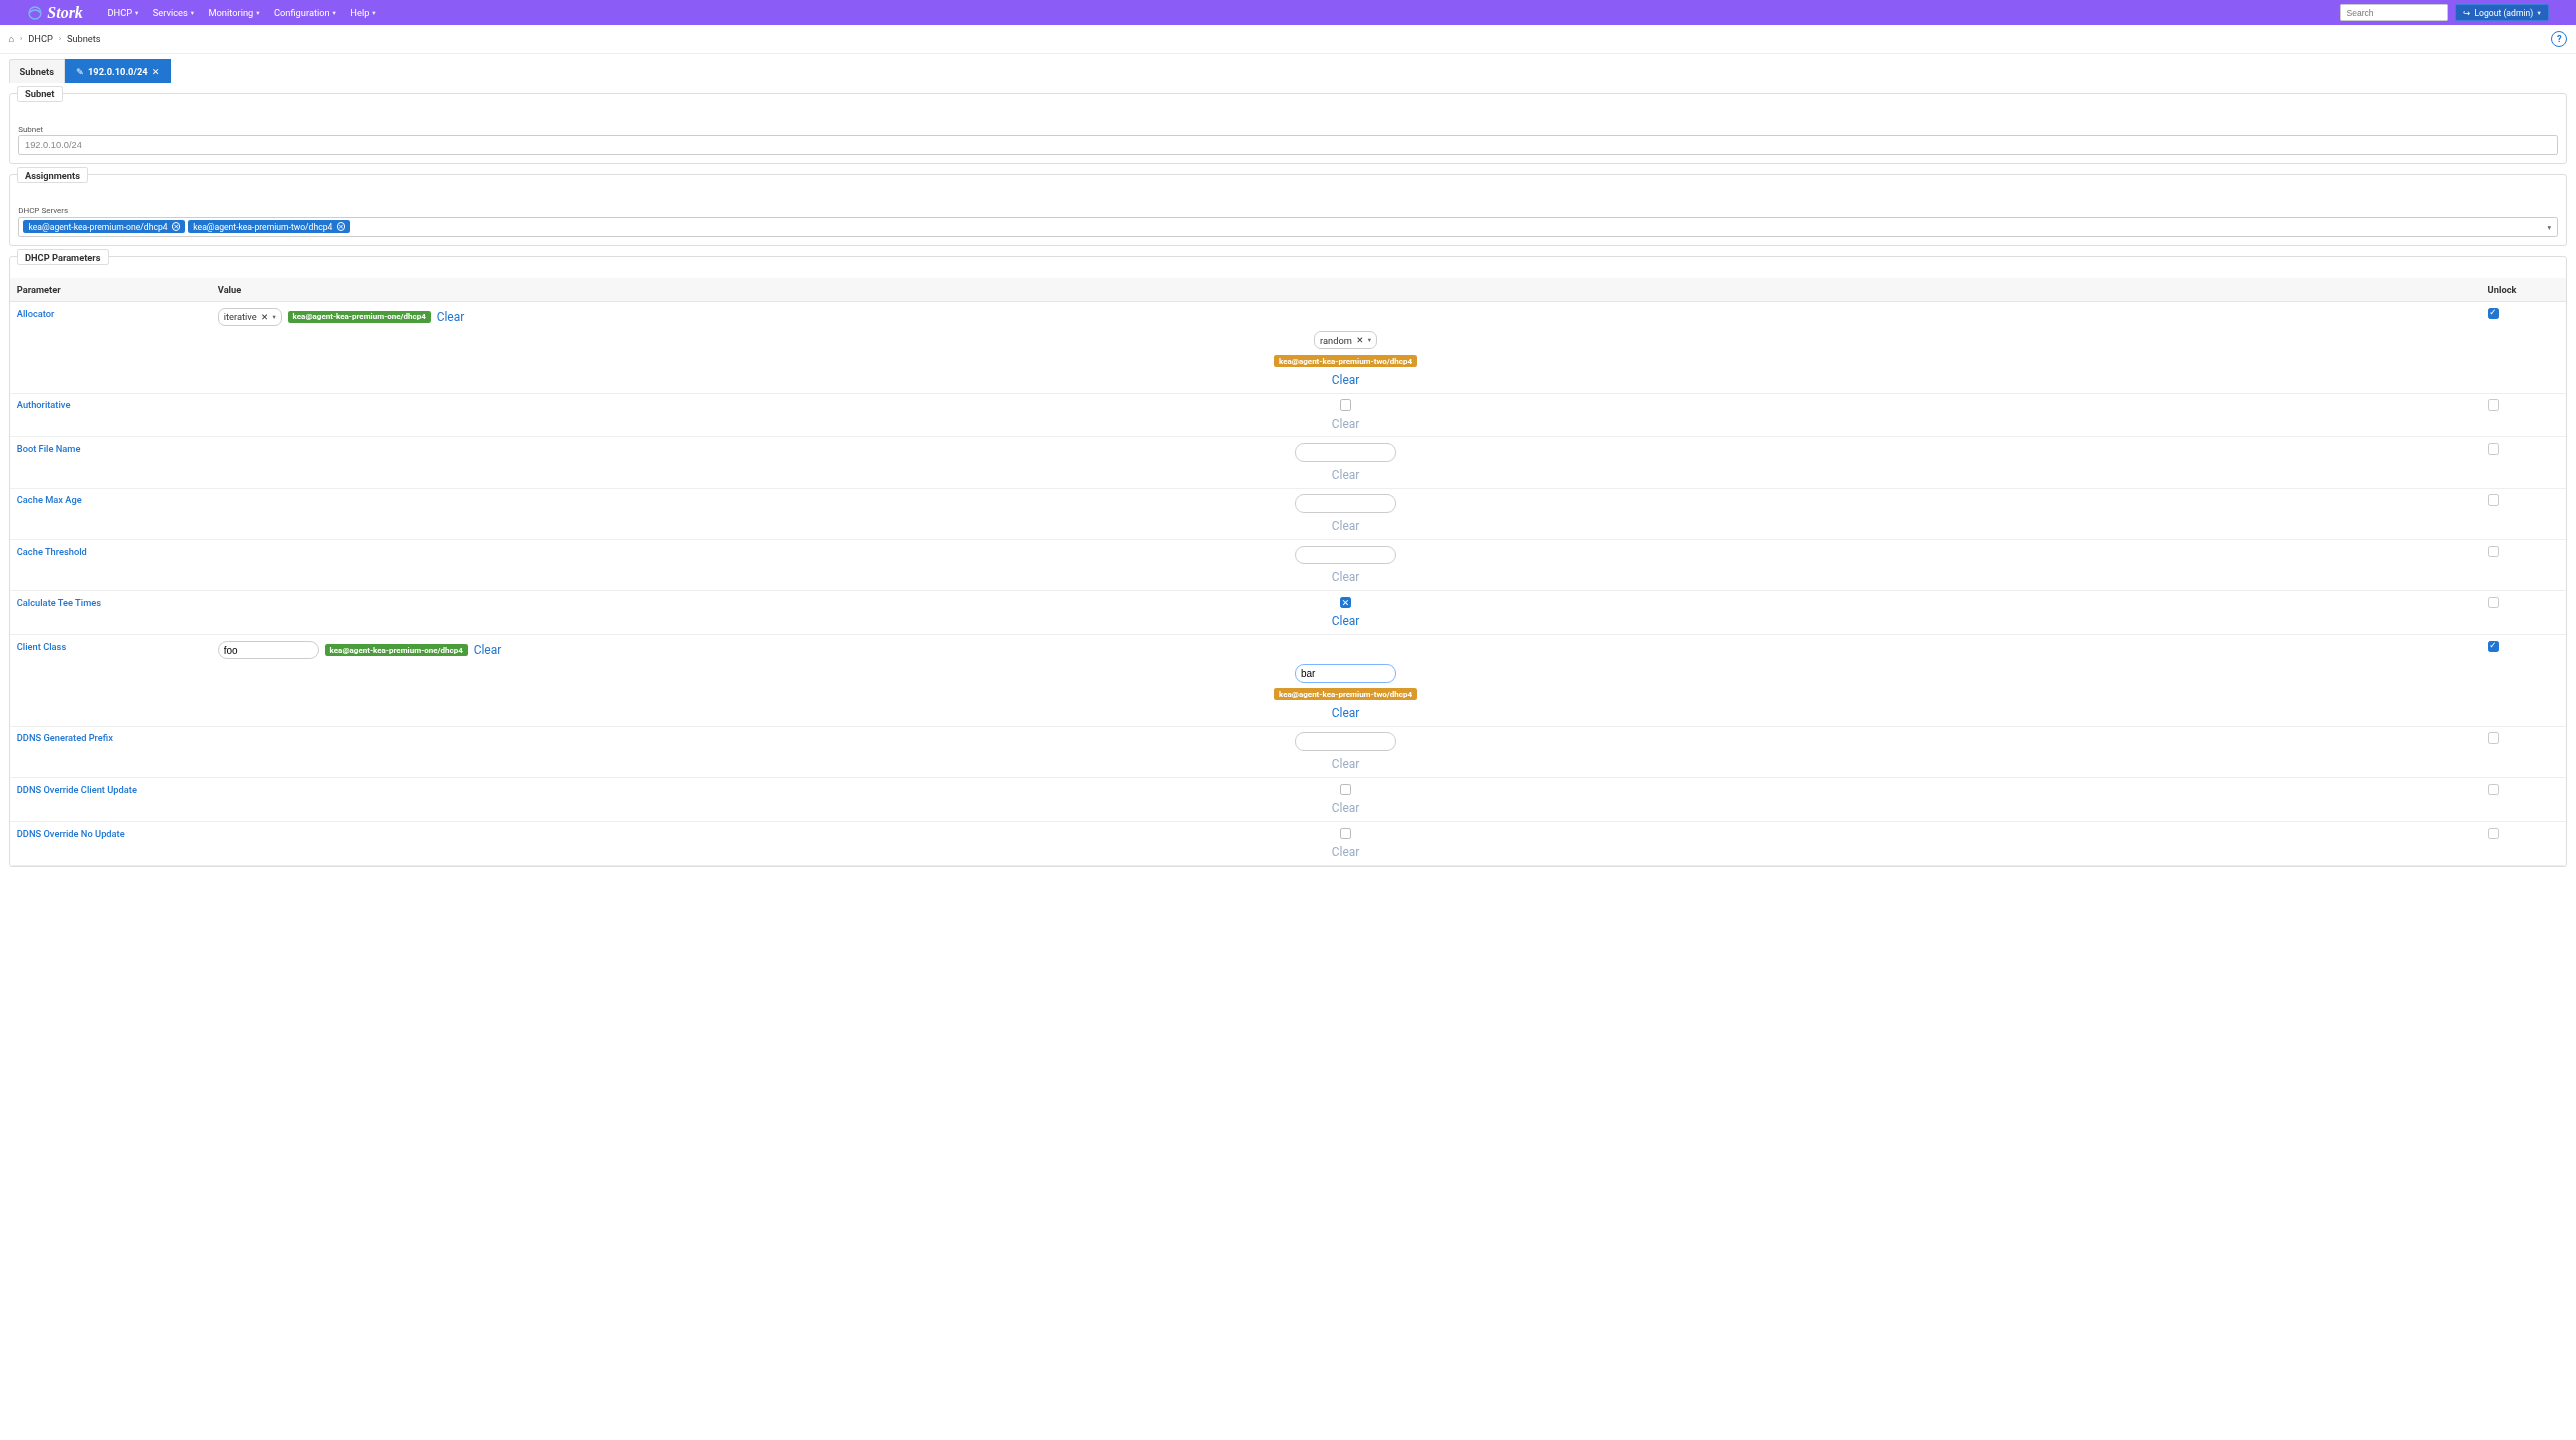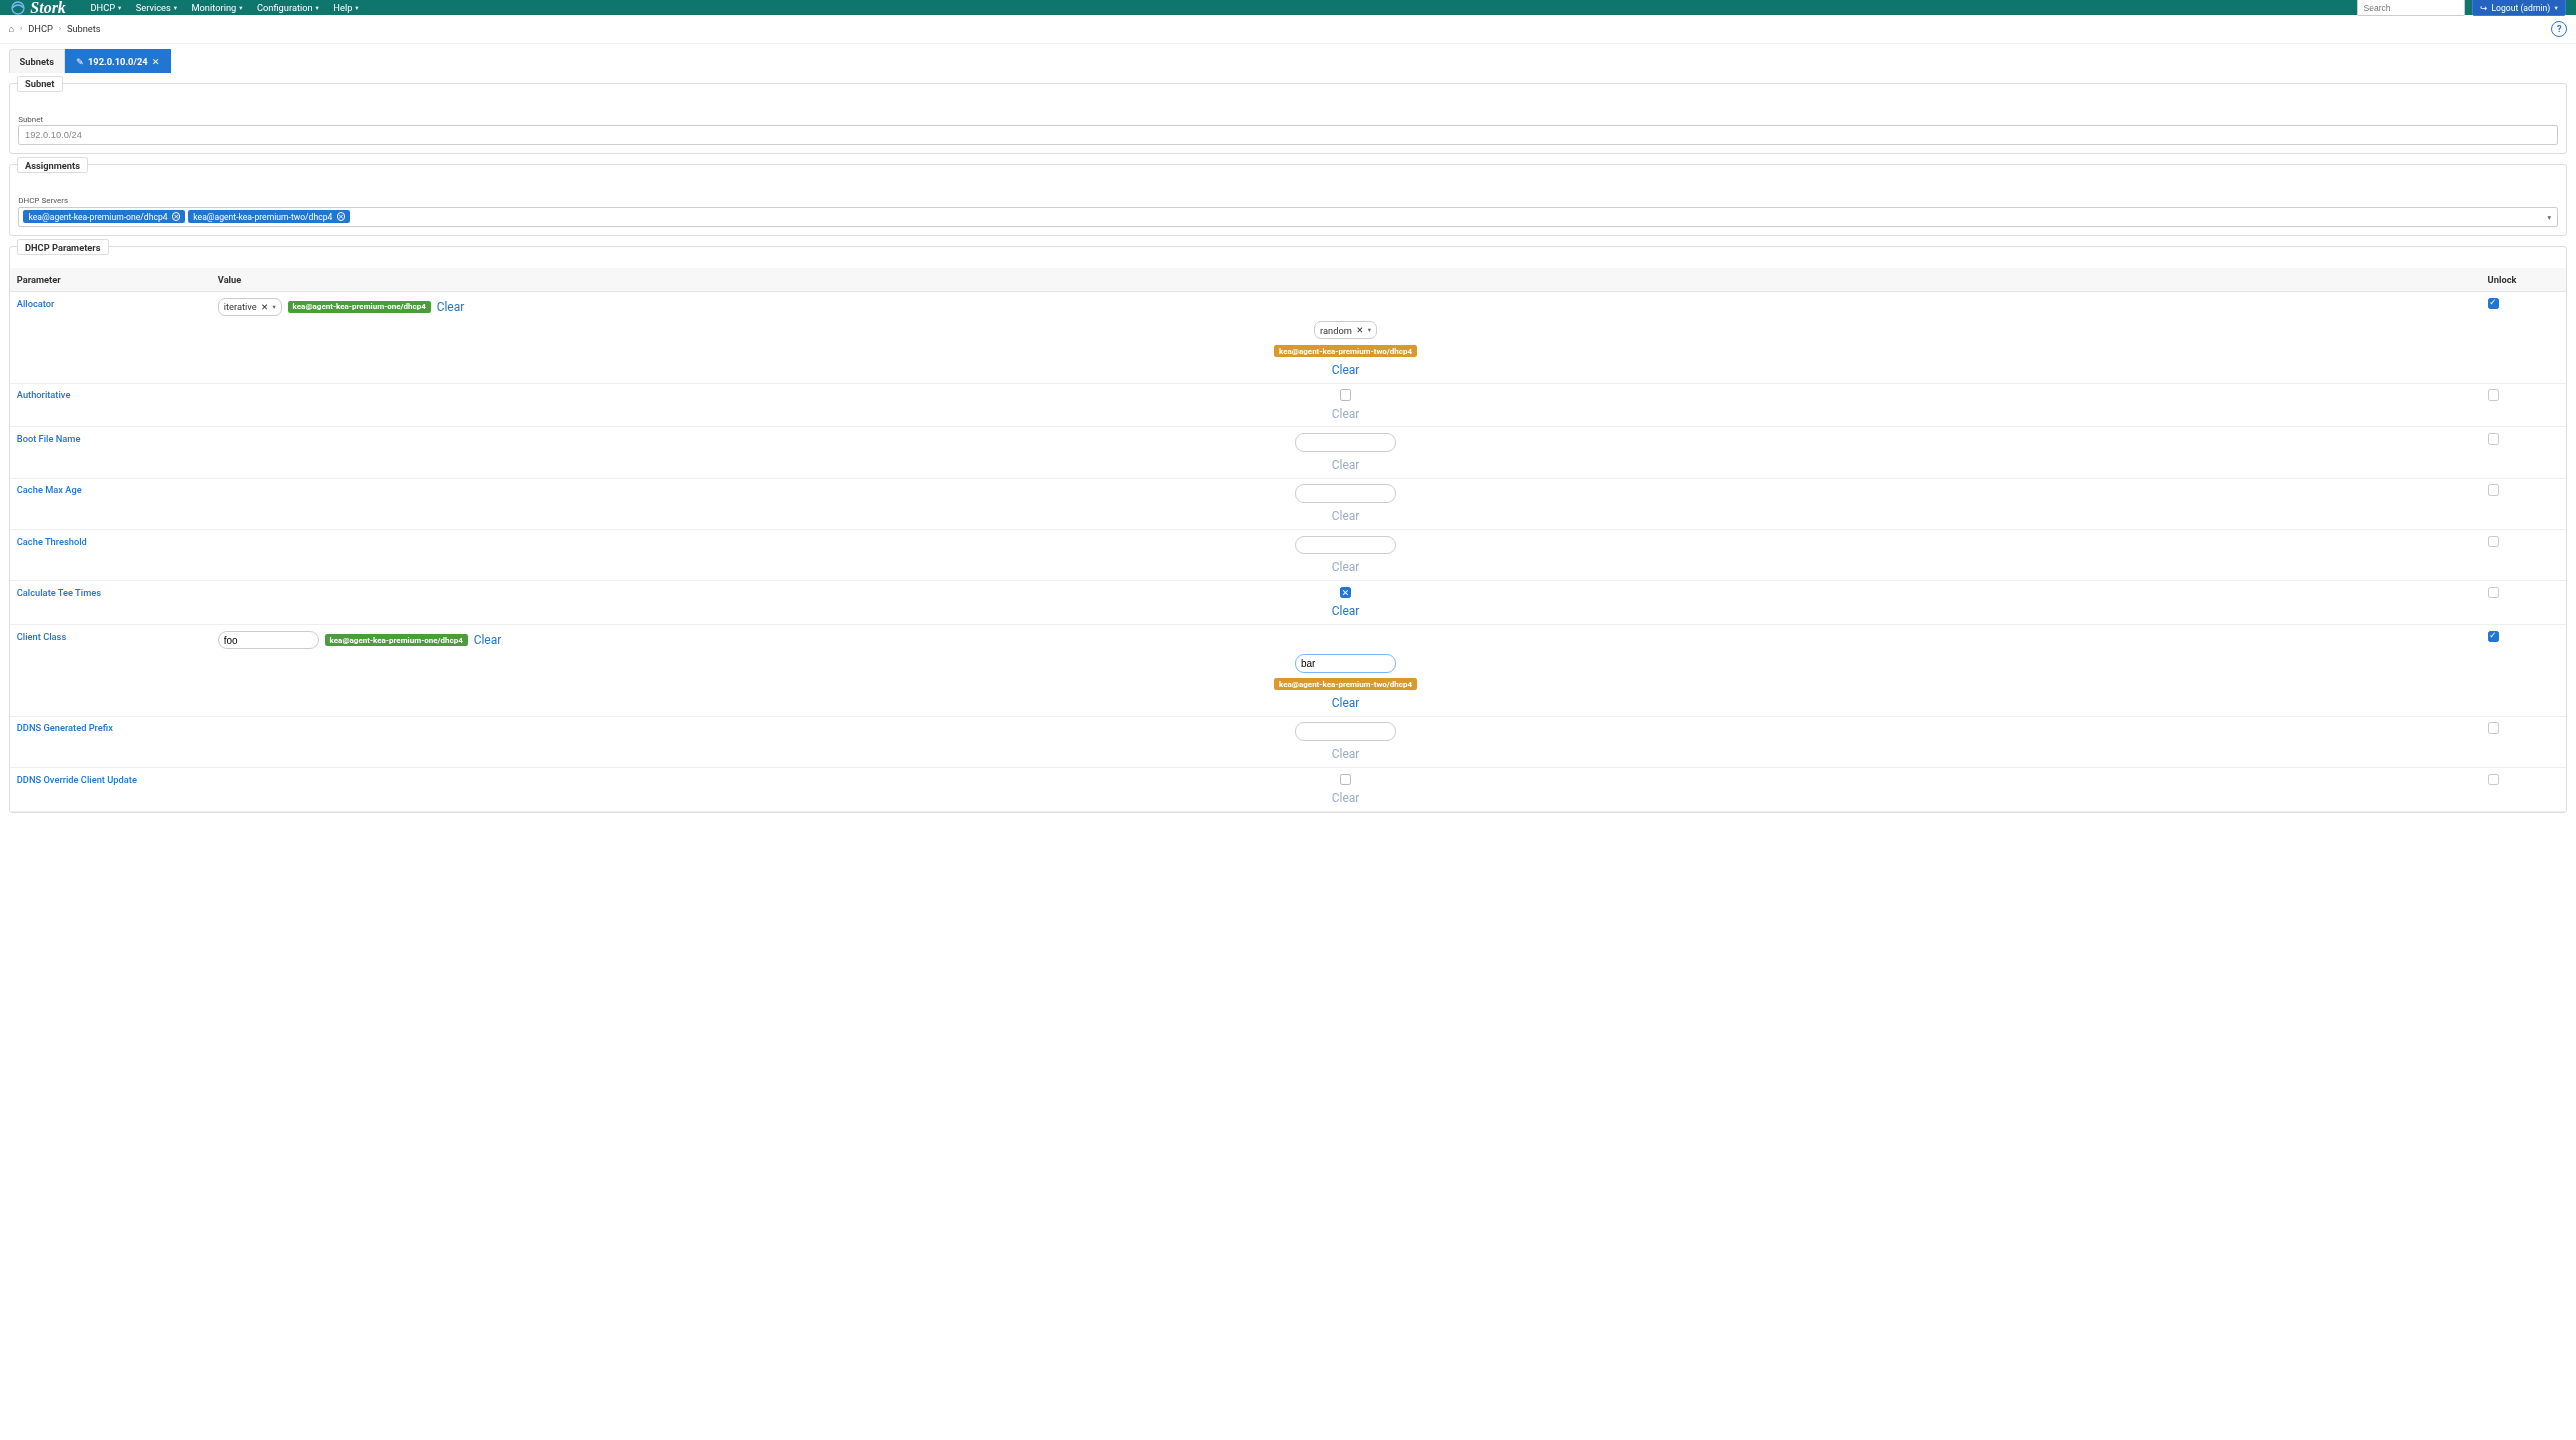--- a/index.html
+++ b/index.html
@@ -1,19 +1,19 @@
 <!DOCTYPE html>
 <html style="font-size:11.5px"><head>
 <meta charset="utf-8">
 <style>
 * { box-sizing: border-box; margin: 0; padding: 0; }
 body { font-family: -apple-system, BlinkMacSystemFont, "Segoe UI", Roboto, Arial, sans-serif; font-size: 9.3px; color: #333; background: #fff; }
 
 
-.navbar { background: #0f766e; color: #fff; height: 15px; display: flex; align-items: center; padding: 0 10px; justify-content: space-between; }
+.navbar { background: #8b5cf6; color: #fff; height: 25px; display: flex; align-items: center; padding: 0 27px; justify-content: space-between; }
 .navbar-left { display: flex; align-items: center; gap: 5.8px; }
 .logo { display: flex; align-items: center; gap: 4.3px; font-family: "Comic Sans MS", cursive; font-size: 16px; font-style: italic; font-weight: bold; }
 .logo-icon { width: 16px; height: 16px; display:inline-flex; align-items:center; justify-content:center; }
 .nav-items { display: flex; align-items: center; gap: 2.9px; margin-left: 13px; }
 .nav-item { padding: 2.9px 5.8px; color: #fff; font-size: 9.3px; cursor: pointer; display:flex; align-items:center; gap:2.9px;}
 .chevron-down { font-size: 6.5px; opacity: 0.9; }
 .navbar-right { display:flex; align-items:flex-end; gap:7.2px;}
 .search-input { background:#fff; border:0.7px solid #ccc; border-radius:1.4px; padding:2.2px 5.8px; width:108px; font-size:8.6px;}
 .logout-btn { background:#2563c0; border:0.7px solid #3a7ed6; color:#fff; padding:2.2px 7.2px; border-radius:2.2px; font-size:8.6px; display:flex; align-items:center; gap:4.3px; cursor:pointer;}
 
@@ -287,17 +287,27 @@
           <td>DDNS Override Client Update</td>
           <td>
               <div class="val-row">
                 <span class="checkbox"></span>
                 <span class="link muted">Clear</span>
               </div>
             </td>
           <td><span class="unlock-cb"></span></td>
         </tr>
 
+        <tr>
+          <td>DDNS Override No Update</td>
+          <td>
+              <div class="val-row">
+                <span class="checkbox"></span>
+                <span class="link muted">Clear</span>
+              </div>
+            </td>
+          <td><span class="unlock-cb"></span></td>
+        </tr>
       </tbody>
     </table>
   </div>
 </div>
 
 
 </body></html>

